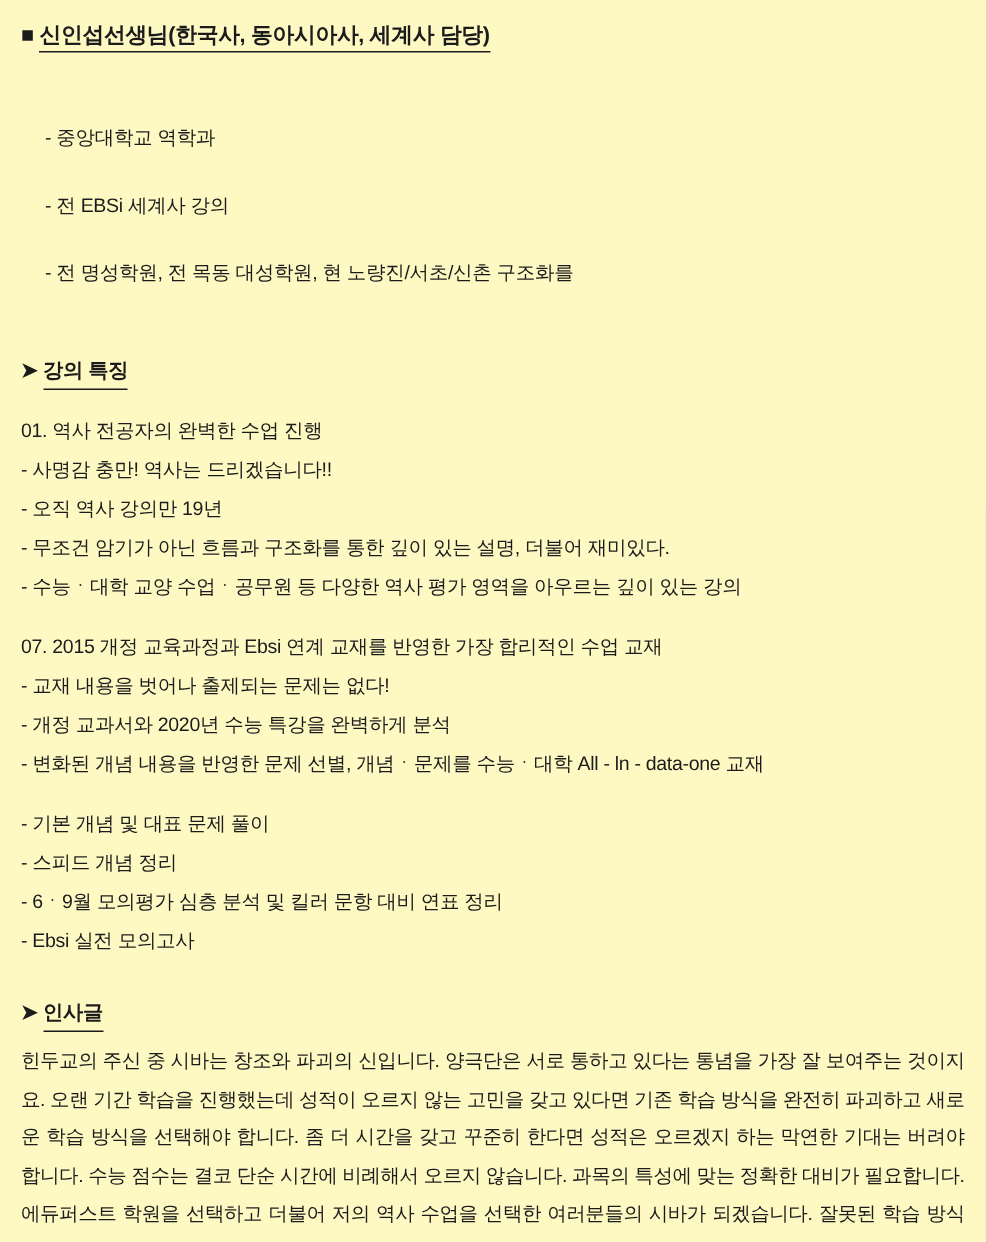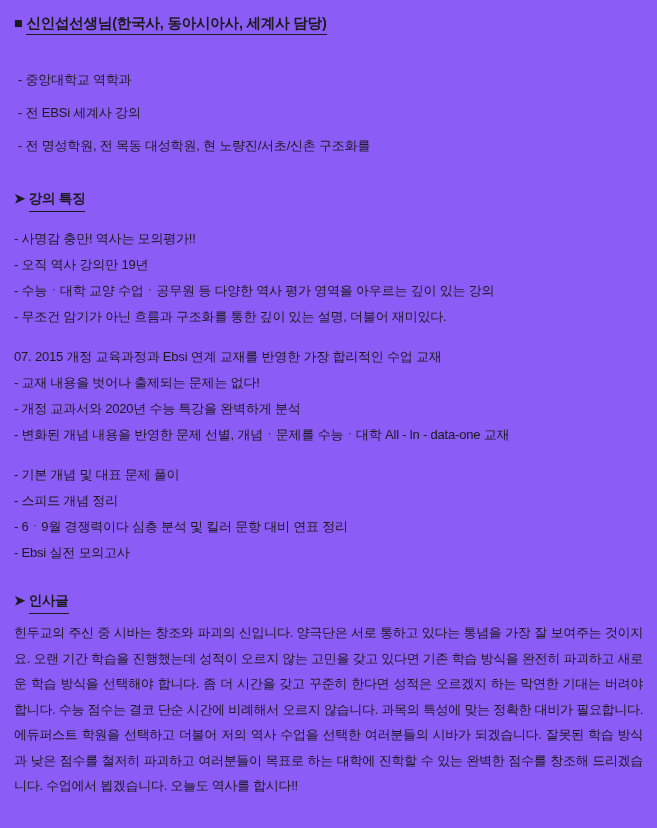--- a/index.html
+++ b/index.html
@@ -12,41 +12,41 @@
     background: #cdf0cd;
     font-family: "Liberation Sans", sans-serif;
     color: #1b1b1b;
     overflow: hidden;
   }
   .page {
     width: 657px;
     height: 828px;
     box-sizing: border-box;
     padding: 10px 14px 6px 14px;
-    background: #8b5cf6;
+    background: #fef9c3;
   }
   .title-line {
     font-size: 14.5px;
     font-weight: bold;
     margin: 4px 0 0 0;
     letter-spacing: -0.2px;
   }
   .title-underline {
     border-bottom: 1px solid #1b1b1b;
     display: inline-block;
     padding-bottom: 1px;
   }
   .spacer-lg { height: 26px; }
   .spacer-md { height: 18px; }
   .spacer-sm { height: 10px; }
 
   .bullet-line {
     font-size: 13px;
     line-height: 29px;
-    margin: 4px;
+    margin: 16px;
     letter-spacing: -0.2px;
   }
   .section-head {
     font-size: 13.5px;
     font-weight: bold;
     margin: 0;
     letter-spacing: -0.2px;
   }
   .section-head .sh-text {
     border-bottom: 1px solid #1b1b1b;
@@ -98,41 +98,42 @@
   <div class="spacer-lg"></div>
 
   <div class="section-head">
     <span>➤</span>
     <span class="sh-text">강의 특징</span>
   </div>
 
   <div class="spacer-md"></div>
 
   <div class="block">
-    <p class="block-item">- 사명감 충만! 역사는 모의평가!!</p>
+    <p class="block-title">01. 역사 전공자의 완벽한 수업 진행</p>
+    <p class="block-item">- 사명감 충만! 역사는 드리겠습니다!!</p>
     <p class="block-item">- 오직 역사 강의만 19년</p>
+    <p class="block-item">- 무조건 암기가 아닌 흐름과 구조화를 통한 깊이 있는 설명, 더불어 재미있다.</p>
     <p class="block-item">- 수능ㆍ대학 교양 수업ㆍ공무원 등 다양한 역사 평가 영역을 아우르는 깊이 있는 강의</p>
-    <p class="block-item">- 무조건 암기가 아닌 흐름과 구조화를 통한 깊이 있는 설명, 더불어 재미있다.</p>
   </div>
 
   <div class="gap-block"></div>
 
   <div class="block">
     <p class="block-title">07. 2015 개정 교육과정과 Ebsi 연계 교재를 반영한 가장 합리적인 수업 교재</p>
     <p class="block-item">- 교재 내용을 벗어나 출제되는 문제는 없다!</p>
     <p class="block-item">- 개정 교과서와 2020년 수능 특강을 완벽하게 분석</p>
     <p class="block-item">- 변화된 개념 내용을 반영한 문제 선별, 개념ㆍ문제를 수능ㆍ대학 All - ln - data-one 교재</p>
   </div>
 
   <div class="gap-block"></div>
 
   <div class="block">
     <p class="block-item">- 기본 개념 및 대표 문제 풀이</p>
     <p class="block-item">- 스피드 개념 정리</p>
-    <p class="block-item">- 6ㆍ9월 경쟁력이다 심층 분석 및 킬러 문항 대비 연표 정리</p>
+    <p class="block-item">- 6ㆍ9월 모의평가 심층 분석 및 킬러 문항 대비 연표 정리</p>
     <p class="block-item">- Ebsi 실전 모의고사</p>
   </div>
 
   <div class="spacer-lg"></div>
 
   <div class="section-head">
     <span>➤</span>
     <span class="sh-text">인사글</span>
   </div>
 

